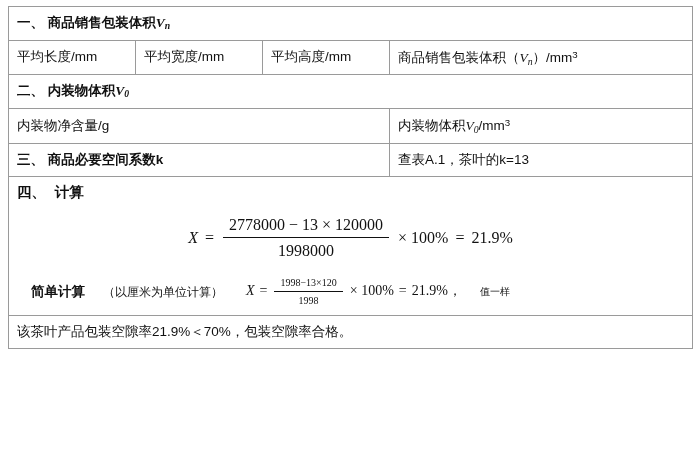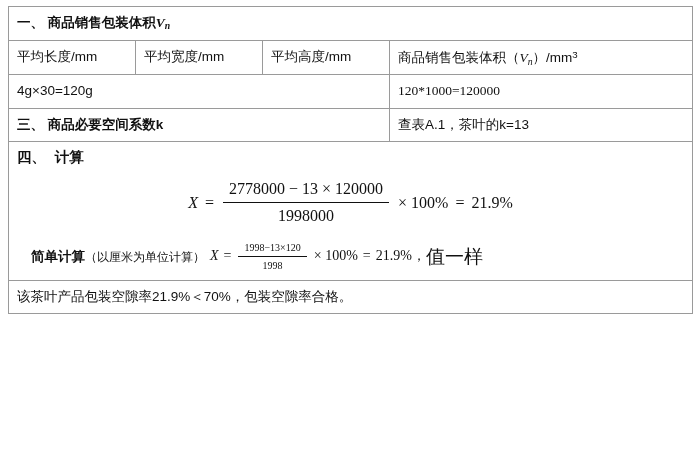--- a/index.html
+++ b/index.html
@@ -98,21 +98,21 @@
     white-space: nowrap;
   }
   .ital {
     font-style: italic;
   }
   .simple-row {
     margin-top: 10px;
     display: flex;
     align-items: center;
     flex-wrap: wrap;
-    gap: 0;
+    gap: 18px;
     padding-left: 14px;
   }
   .simple-label {
     font-weight: bold;
     font-size: 13.5px;
   }
   .simple-note {
     font-size: 12px;
     color: #111;
     margin-right: 5px;
@@ -122,21 +122,21 @@
     font-size: 14px;
     display: inline-flex;
     align-items: center;
     gap: 5px;
   }
   .simple-formula .frac .top,
   .simple-formula .frac .bot {
     font-size: 10px;
   }
   .tail-text {
-    font-size: 19px;
+    font-size: 10px;
   }
   .two-line {
     line-height: 1.5;
   }
   .judge-head {
     font-weight: bold;
     font-size: 14.5px;
   }
   .nowrap { white-space: nowrap; }
 </style>
@@ -162,26 +162,33 @@
       <tr>
         <td>平均长度/mm</td>
         <td>平均宽度/mm</td>
         <td>平均高度/mm</td>
         <td>
           <span>商品销售包装体积（</span><span class="var-sub">V</span><sub>n</sub><span>）/mm</span><sup>3</sup>
         </td>
       </tr>
 
 
-
-
-      <tr>
-        <td colspan="3">4g×30=120g</td>
-        <td class="num">120*1000=120000</td>
-      </tr>
+      <tr>
+        <td colspan="4" class="sec-head">
+          <span>二、 内装物体积</span><span class="var">V</span><sub>0</sub>
+        </td>
+      </tr>
+
+      <tr>
+        <td colspan="3">内装物净含量/g</td>
+        <td>
+          <span>内装物体积</span><span class="var-sub">V</span><sub>0</sub><span>/mm</span><sup>3</sup>
+        </td>
+      </tr>
+
 
       <tr>
         <td colspan="3" class="sec-head">三、 商品必要空间系数k</td>
         <td>查表A.1，茶叶的k=13</td>
       </tr>
 
       <tr>
         <td colspan="4" class="calc-cell">
           <div class="calc-title">四、 计算</div>
           <div class="formula-main">

